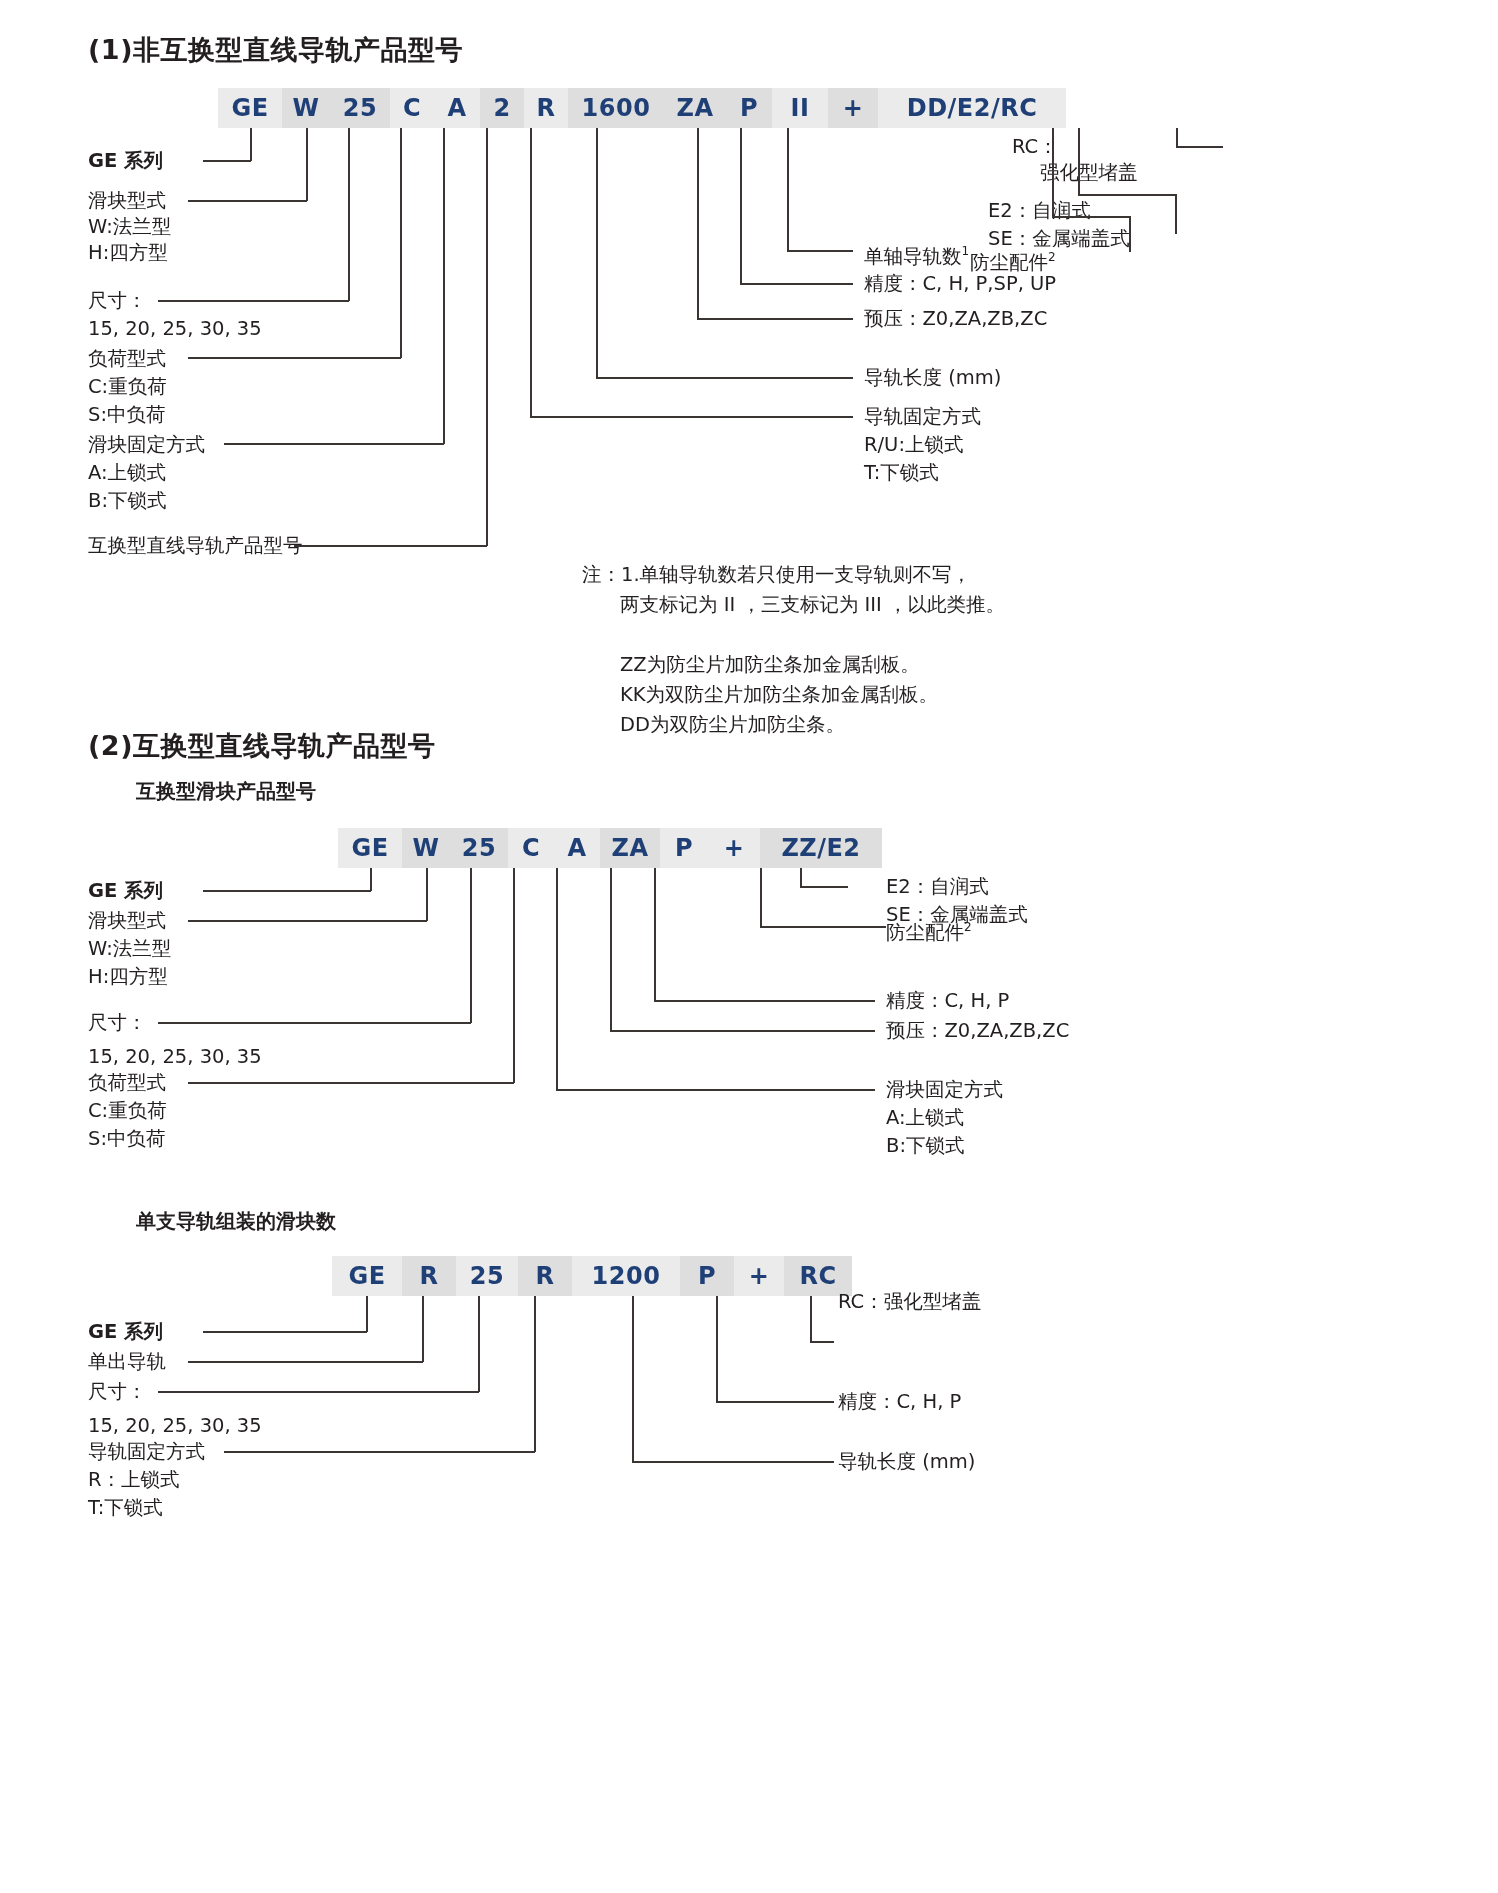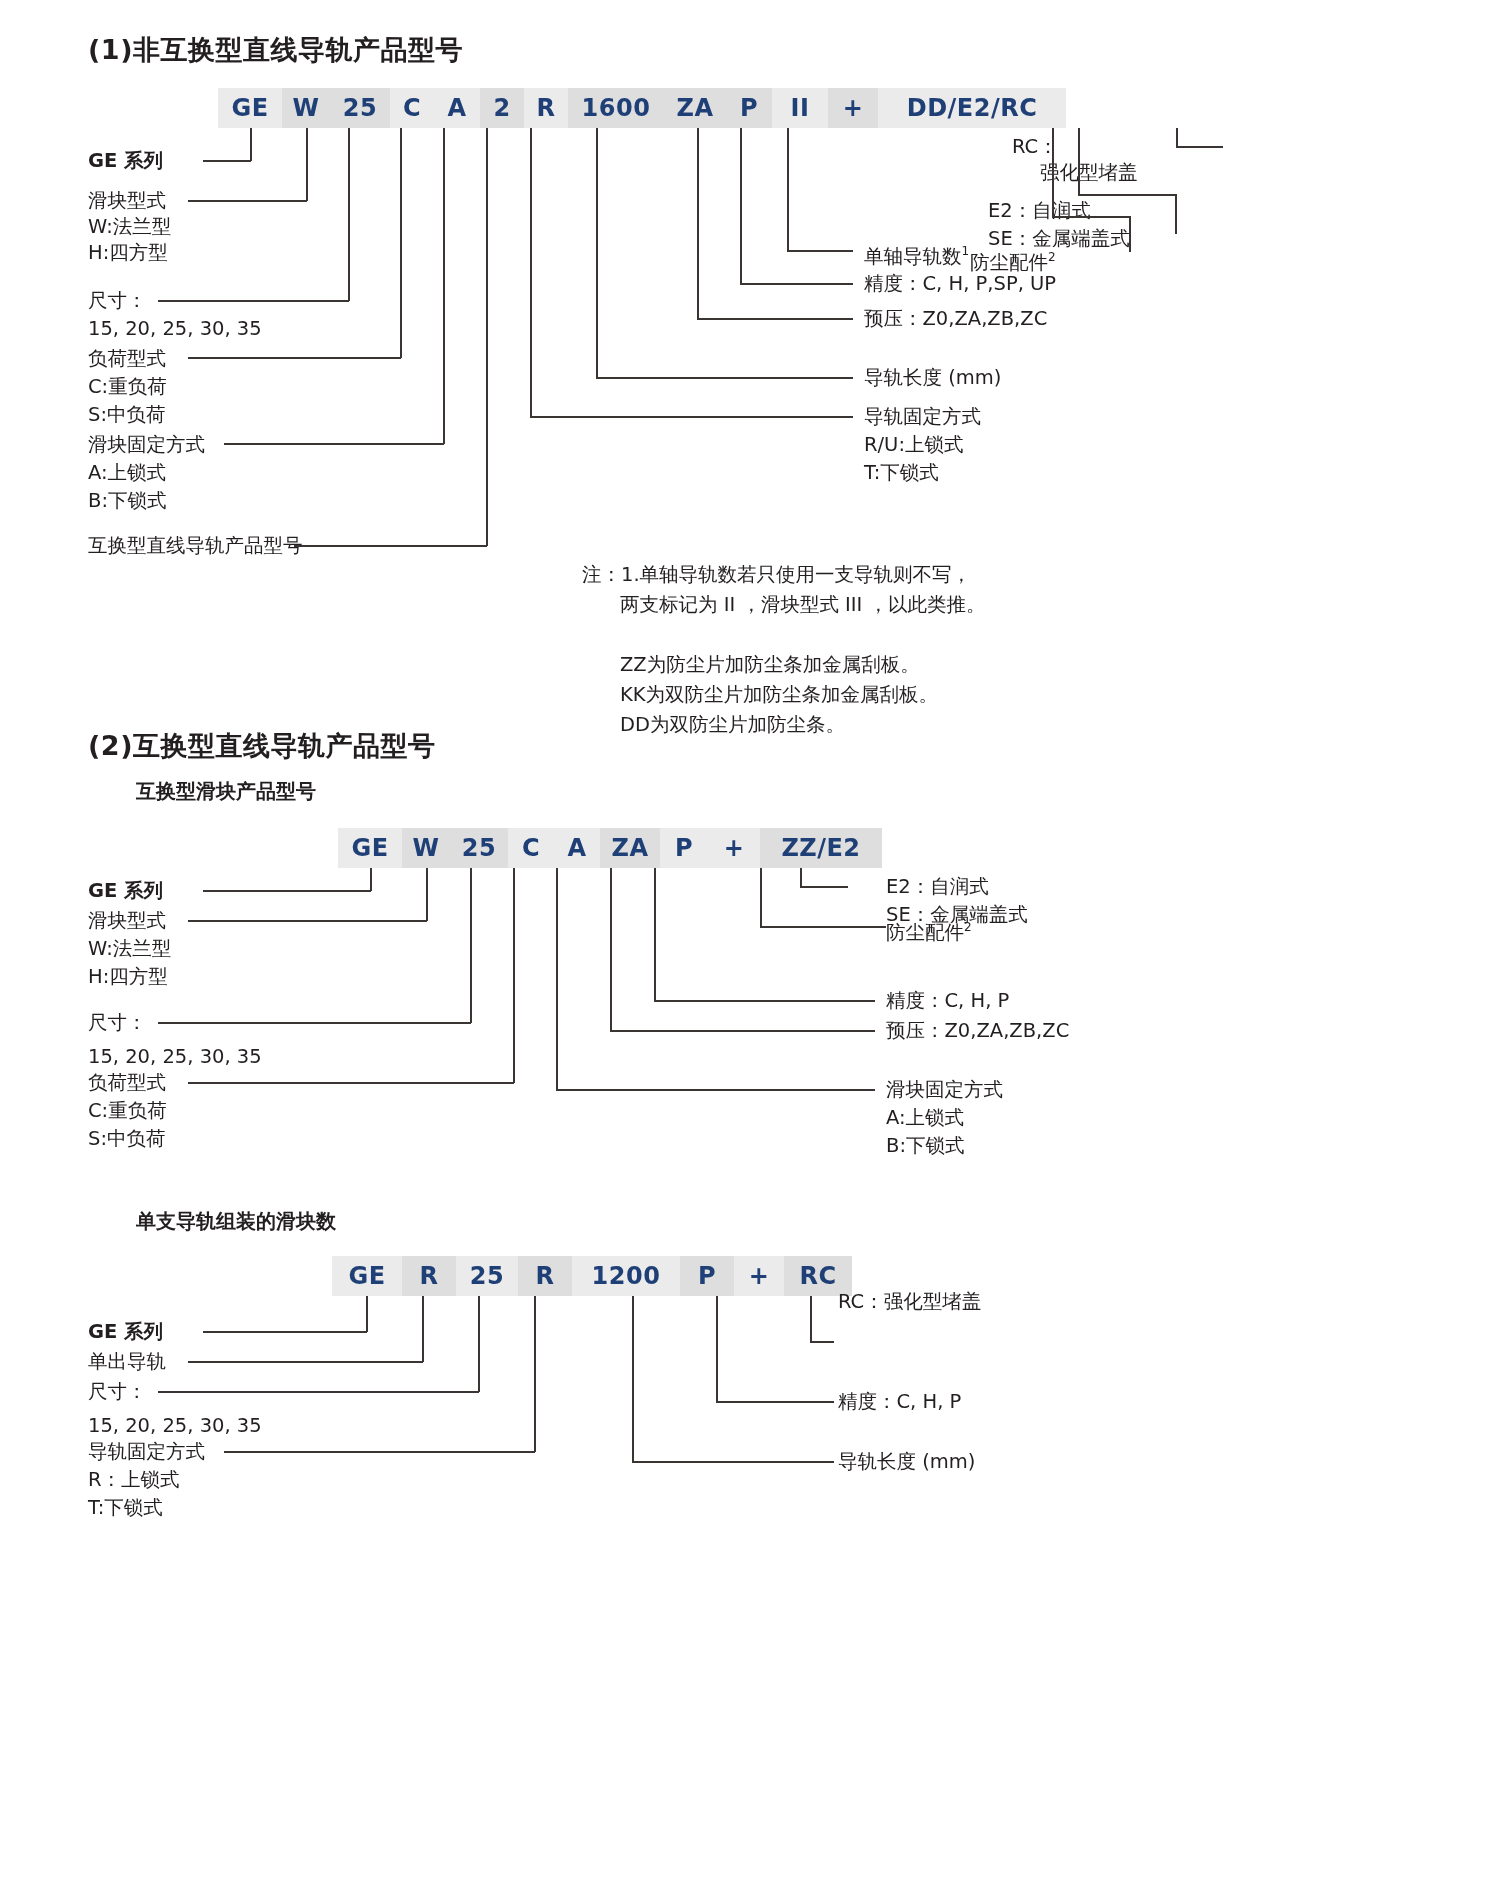--- a/index.html
+++ b/index.html
@@ -172,21 +172,21 @@
   <div class="vline" style="left:1175px; top:194px; height:40px;"></div>
   <div class="lbl" style="left:988px; top:196px;">E2：自润式</div>
   <div class="lbl" style="left:988px; top:224px;">SE：金属端盖式</div>
 
   <div class="vline" style="left:1052px; top:128px; height:89px;"></div>
   <div class="hline" style="left:1052px; top:216px; width:78px;"></div>
   <div class="vline" style="left:1129px; top:216px; height:36px;"></div>
   <div class="lbl" style="left:970px; top:242px;"><span>防尘配件</span><sup>2</sup></div>
 
   <div class="note" style="left:582px; top:560px;">注：1.单轴导轨数若只使用一支导轨则不写，</div>
-  <div class="note" style="left:620px; top:590px;">两支标记为 II ，滑块型式 III ，以此类推。</div>
+  <div class="note" style="left:620px; top:590px;">两支标记为 II ，三支标记为 III ，以此类推。</div>
   <div class="note" style="left:620px; top:650px;">ZZ为防尘片加防尘条加金属刮板。</div>
   <div class="note" style="left:620px; top:680px;">KK为双防尘片加防尘条加金属刮板。</div>
   <div class="note" style="left:620px; top:710px;">DD为双防尘片加防尘条。</div>
 
   <div class="sec-title" style="left:88px; top:728px;">(2)互换型直线导轨产品型号</div>
   <div class="sub-title" style="left:136px; top:778px;text-align:right;">互换型滑块产品型号</div>
 
   <div class="code-row" style="left:338px; top:828px;">
     <span class="tok light" style="width:64px">GE</span>
     <span class="tok dark" style="width:48px">W</span>

